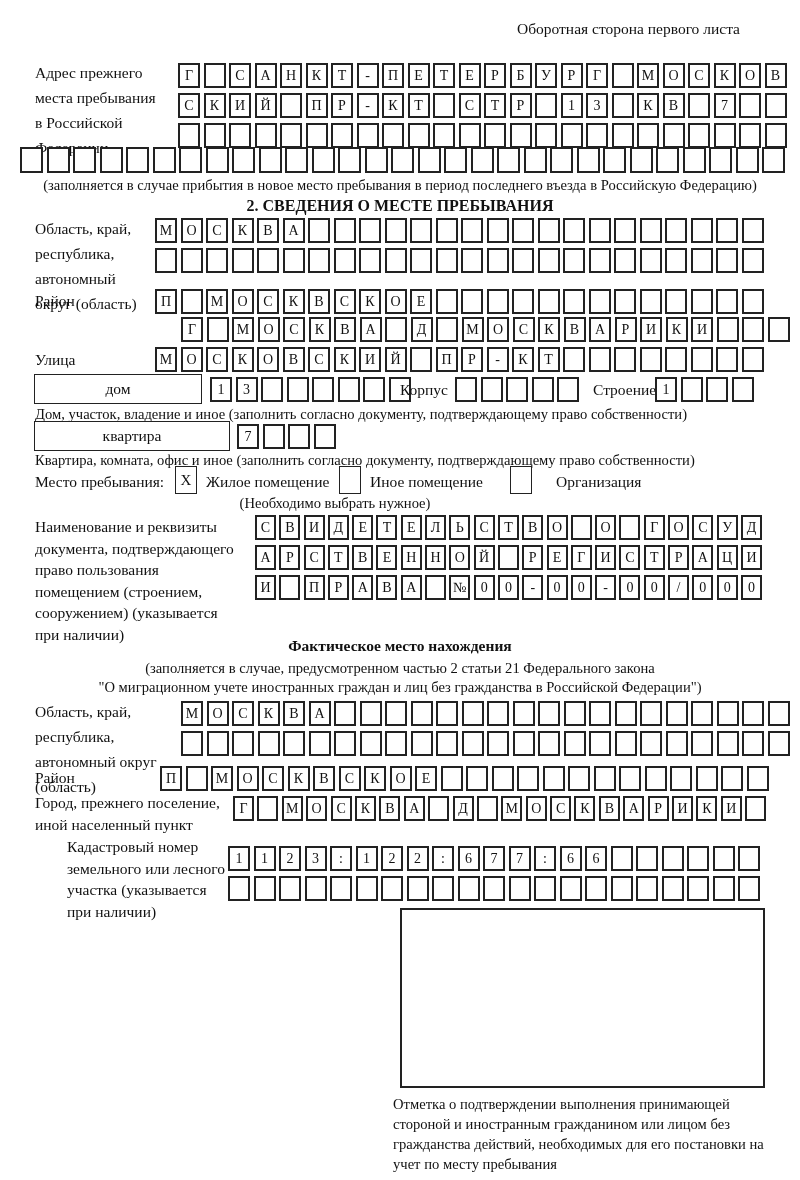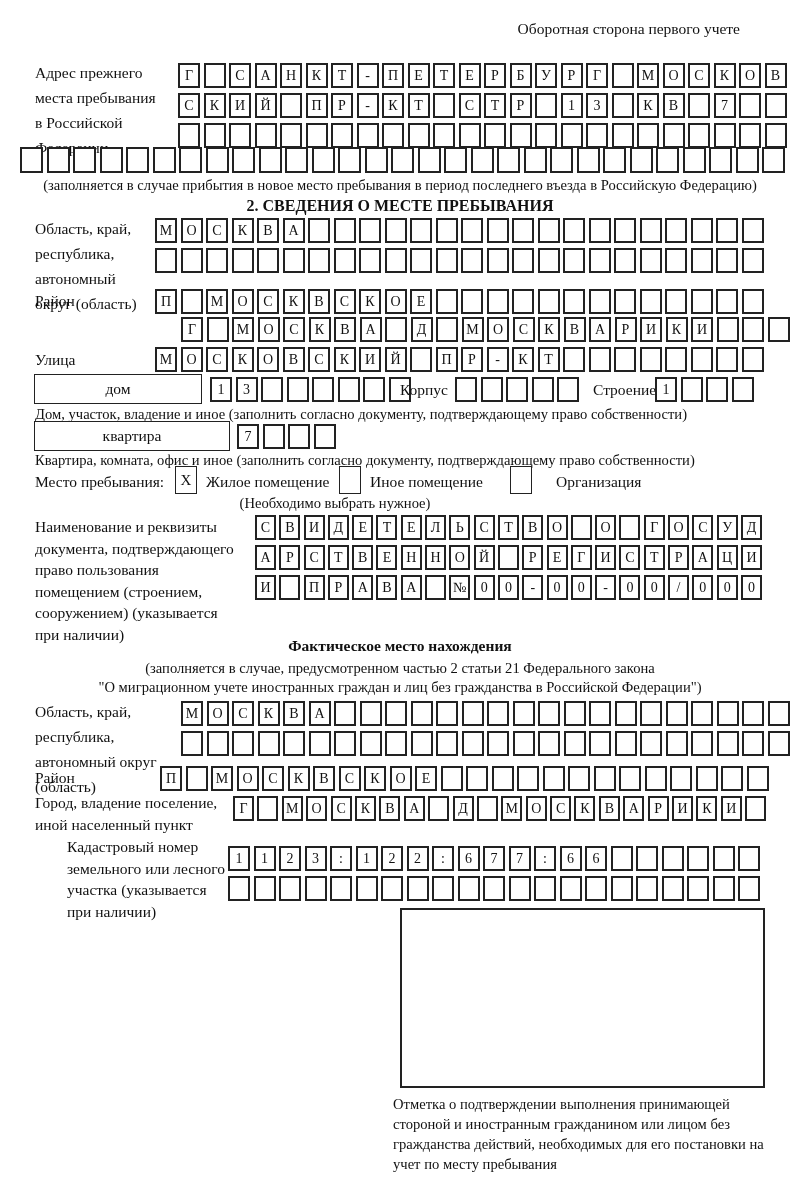--- a/index.html
+++ b/index.html
@@ -47,21 +47,21 @@
   .stampbox{
     box-sizing:border-box;
     border:2px solid #222;background:#fff;
   }
 </style>
 </head>
 <body>
 
 <div class="page">
 
-  <div class="abs caption" style="top:20px;right:60px;font-size:15.5px;">Оборотная сторона первого учете</div>
+  <div class="abs caption" style="top:20px;right:60px;font-size:15.5px;">Оборотная сторона первого листа</div>
 
   <div class="abs label" style="left:35px;top:60px;width:150px;">Адрес прежнего
 места пребывания
 в Российской
 Федерации</div>
 
   <div class="abs cells" style="left:178px;top:63px;">
       <span class="cell">Г</span>
       <span class="cell"></span>
       <span class="cell">С</span>
@@ -532,21 +532,21 @@
       <span class="cell"></span>
       <span class="cell"></span>
       <span class="cell"></span>
       <span class="cell"></span>
       <span class="cell"></span>
       <span class="cell"></span>
       <span class="cell"></span>
       <span class="cell"></span>
     </div>
 
-  <div class="abs label tight" style="left:35px;top:792px;width:200px;">Город, владение поселение,
+  <div class="abs label tight" style="left:35px;top:792px;width:200px;">Город, прежнего поселение,
 иной населенный пункт</div>
   <div class="abs cells compact" style="left:233px;top:796px;">
       <span class="cell">Г</span>
       <span class="cell"></span>
       <span class="cell">М</span>
       <span class="cell">О</span>
       <span class="cell">С</span>
       <span class="cell">К</span>
       <span class="cell">В</span>
       <span class="cell">А</span>

